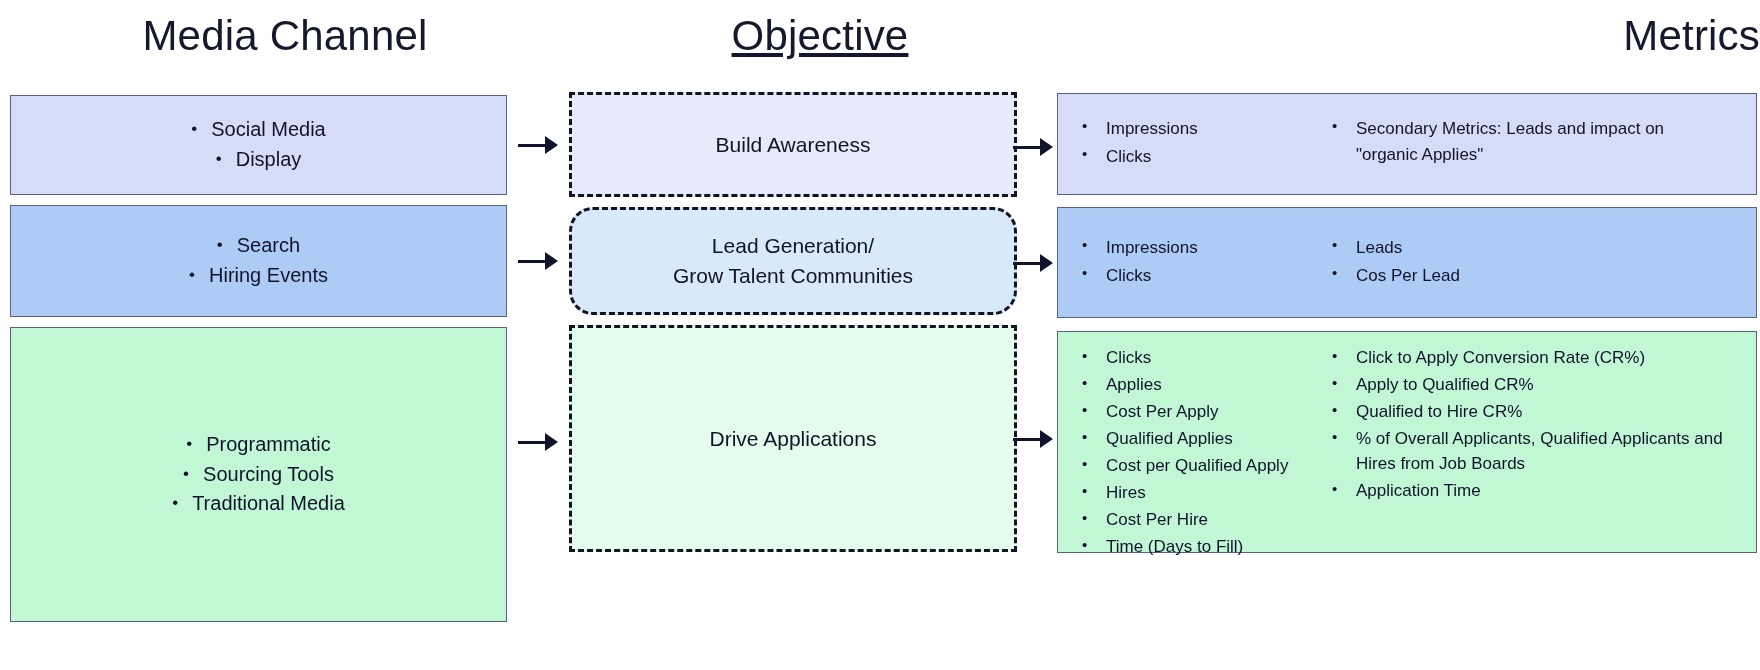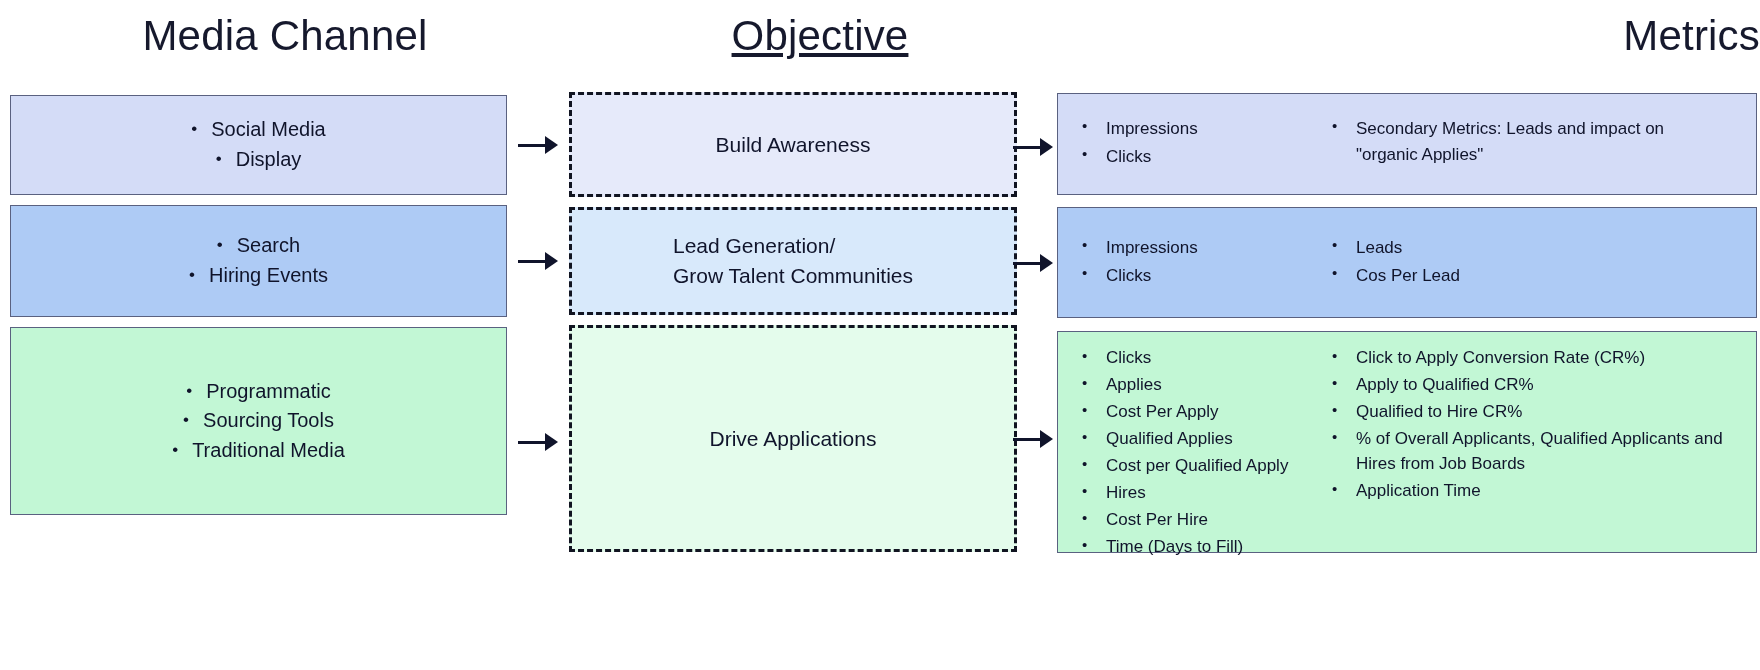--- a/index.html
+++ b/index.html
@@ -43,32 +43,33 @@
   
   #media-awareness {
     left: 10px;  top: 95px;  width: 497px; height: 100px;
     background: #d4dcf7;
   }
   #media-leadgen {
     left: 10px;  top: 205px; width: 497px; height: 112px;
     background: #aecbf5;
   }
   #media-applications {
-    left: 10px;  top: 327px; width: 497px; height: 188px;
+    left: 10px;  top: 327px; width: 497px; height: 295px;
     background: #c2f7d5;
   }
 
   
   #objective-awareness {
     left: 569px; top: 92px;  width: 448px; height: 105px;
     background: #e6eafa;
   }
   #objective-leadgen {
     left: 569px; top: 207px; width: 448px; height: 108px;
     background: #d8e9fb;
+    border-radius: 24px;
   }
   #objective-applications {
     left: 569px; top: 325px; width: 448px; height: 227px;
     background: #e4fcec;
   }
 
   
   #metrics-awareness {
     left: 1057px; top: 93px;  width: 700px; height: 102px;
     background: #d4dcf7;
@@ -105,20 +106,21 @@
     display: inline-block;
     margin-right: 14px;
     font-size: 17px;
     vertical-align: 2px;
   }
 
   
   .objective-label {
     font-size: 21px;
     line-height: 1.42;
+    text-align: center;
     white-space: pre-line;
   }
 
   
   .metrics-cols {
     display: flex;
     width: 100%;
     box-sizing: border-box;
   }
   .metrics-col {

